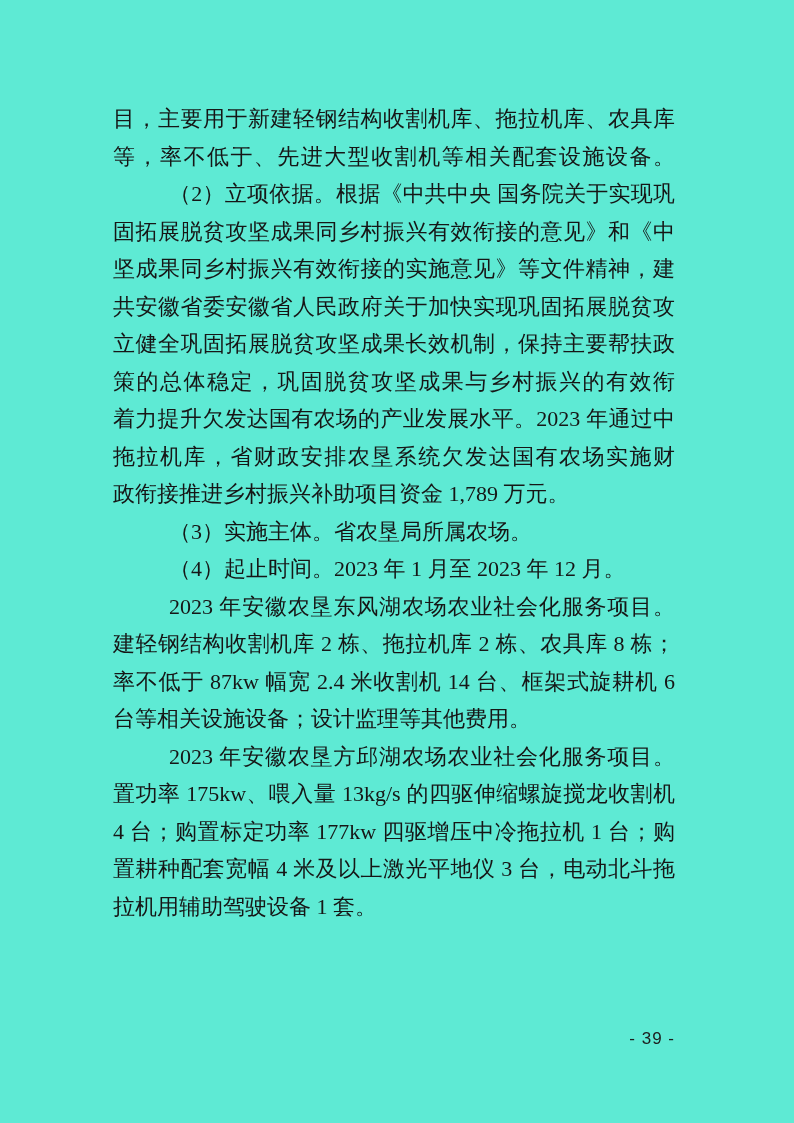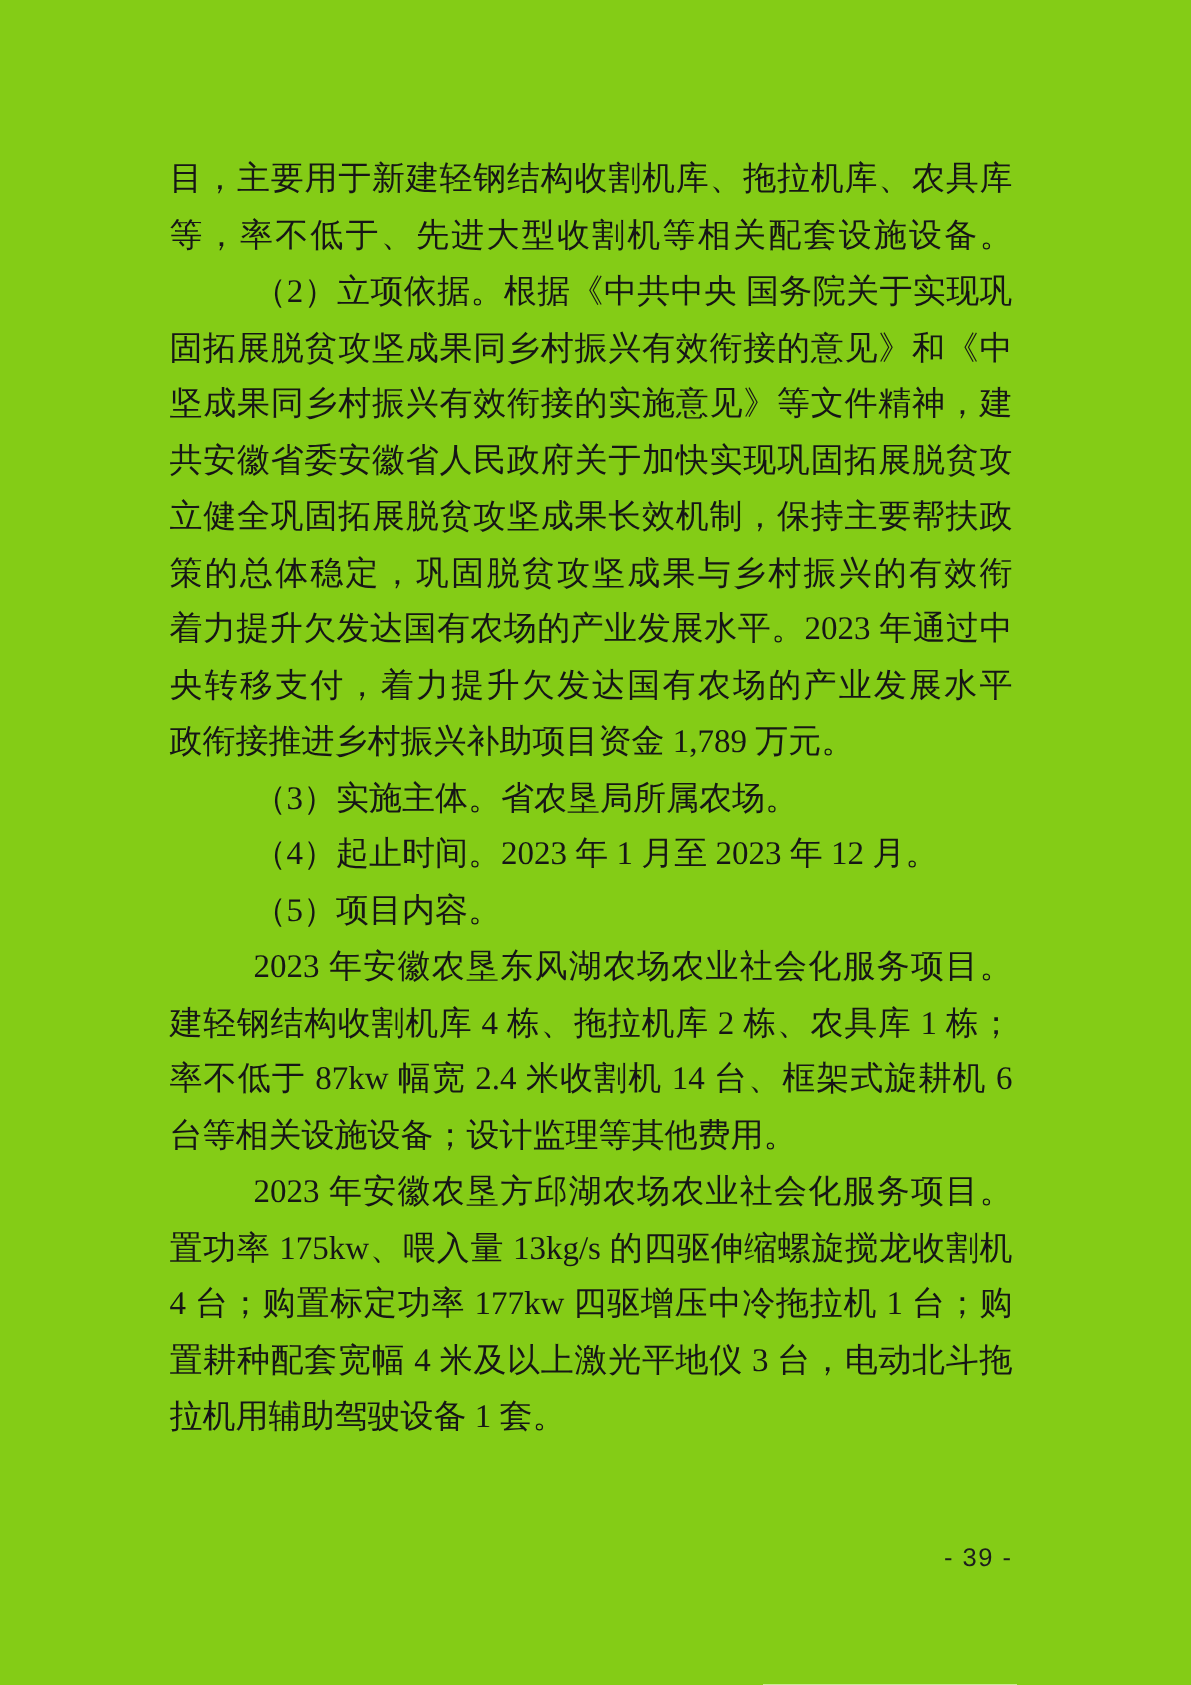--- a/index.html
+++ b/index.html
@@ -1,19 +1,19 @@
 <!DOCTYPE html>
 <html><head>
 <meta charset="utf-8">
 <style>
   html,body{margin:0;padding:0;background:#ffffff;}
   .page{
     position:relative;
     width:794px;height:1123px;
-    background:#84cc16;
+    background:#5eead4;
     overflow:hidden;
     font-family:"Liberation Serif","DejaVu Serif",serif;
     color:#161616;
   }
   .text-block{
     position:absolute;
     left:113px;top:100px;
     width:562px;
   }
   .ln{
@@ -50,27 +50,26 @@
   <div class="text-block">
     <div class="ln">目，主要用于新建轻钢结构收割机库、拖拉机库、农具库</div>
     <div class="ln">等，率不低于、先进大型收割机等相关配套设施设备。</div>
     <div class="ln ind">（2）立项依据。根据《中共中央 国务院关于实现巩</div>
     <div class="ln">固拓展脱贫攻坚成果同乡村振兴有效衔接的意见》和《中</div>
     <div class="ln">坚成果同乡村振兴有效衔接的实施意见》等文件精神，建</div>
     <div class="ln">共安徽省委安徽省人民政府关于加快实现巩固拓展脱贫攻</div>
     <div class="ln">立健全巩固拓展脱贫攻坚成果长效机制，保持主要帮扶政</div>
     <div class="ln">策的总体稳定，巩固脱贫攻坚成果与乡村振兴的有效衔接，</div>
     <div class="ln">着力提升欠发达国有农场的产业发展水平。2023 年通过中</div>
-    <div class="ln">央转移支付，着力提升欠发达国有农场的产业发展水平</div>
+    <div class="ln">拖拉机库，省财政安排农垦系统欠发达国有农场实施财</div>
     <div class="ln end">政衔接推进乡村振兴补助项目资金 1,789 万元。</div>
     <div class="ln ind end">（3）实施主体。省农垦局所属农场。</div>
     <div class="ln ind end">（4）起止时间。2023 年 1 月至 2023 年 12 月。</div>
-    <div class="ln ind end">（5）项目内容。</div>
     <div class="ln ind">2023 年安徽农垦东风湖农场农业社会化服务项目。新</div>
-    <div class="ln">建轻钢结构收割机库 4 栋、拖拉机库 2 栋、农具库 1 栋；</div>
+    <div class="ln">建轻钢结构收割机库 2 栋、拖拉机库 2 栋、农具库 8 栋；</div>
     <div class="ln">率不低于 87kw 幅宽 2.4 米收割机 14 台、框架式旋耕机 6</div>
     <div class="ln end">台等相关设施设备；设计监理等其他费用。</div>
     <div class="ln ind">2023 年安徽农垦方邱湖农场农业社会化服务项目。购</div>
     <div class="ln">置功率 175kw、喂入量 13kg/s 的四驱伸缩螺旋搅龙收割机</div>
     <div class="ln">4 台；购置标定功率 177kw 四驱增压中冷拖拉机 1 台；购</div>
     <div class="ln">置耕种配套宽幅 4 米及以上激光平地仪 3 台，电动北斗拖</div>
     <div class="ln end">拉机用辅助驾驶设备 1 套。</div>
   </div>
 
   <div class="pageno">- 39 -</div>

